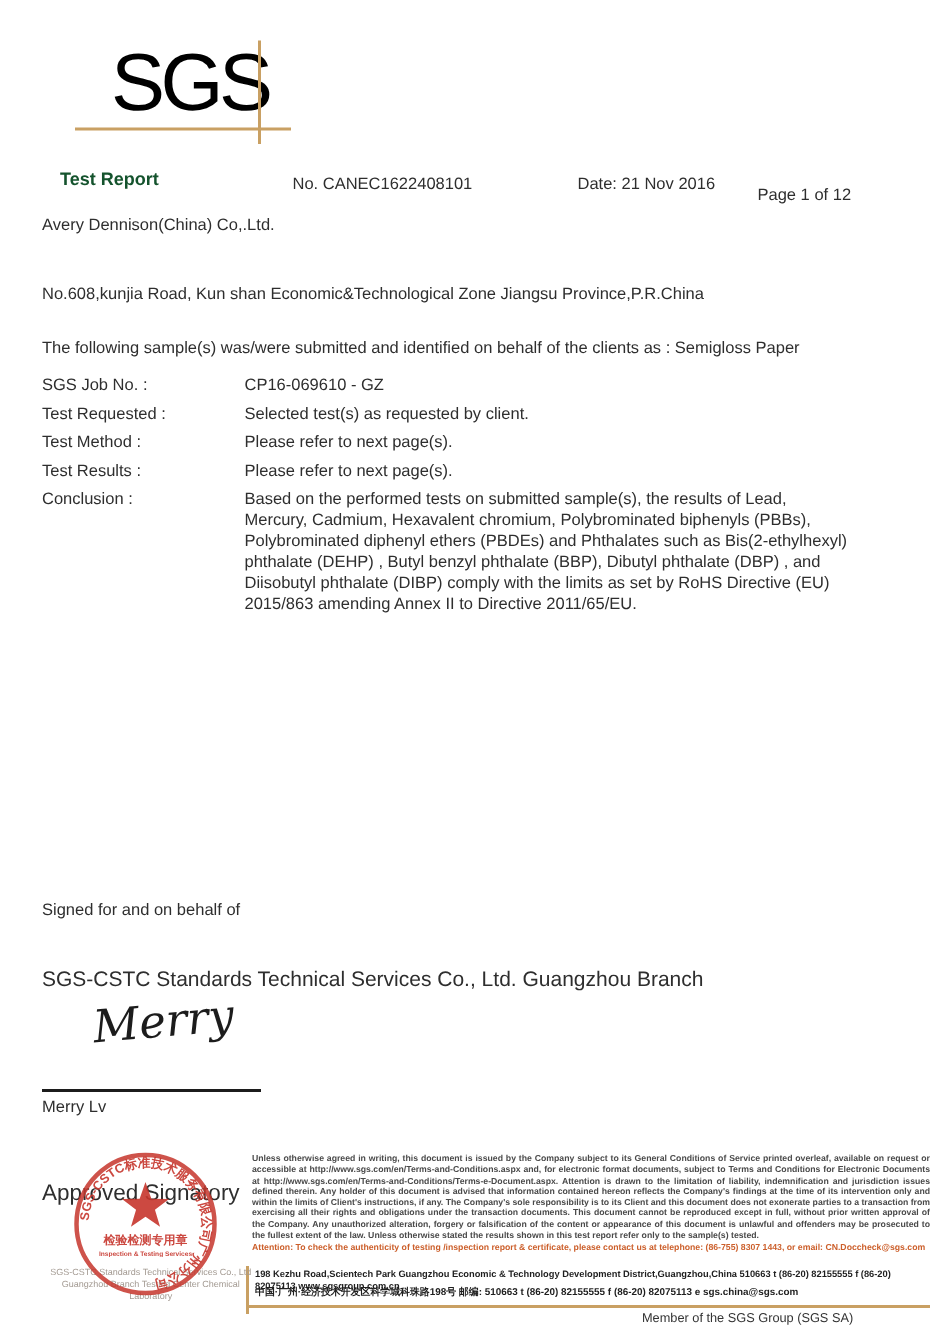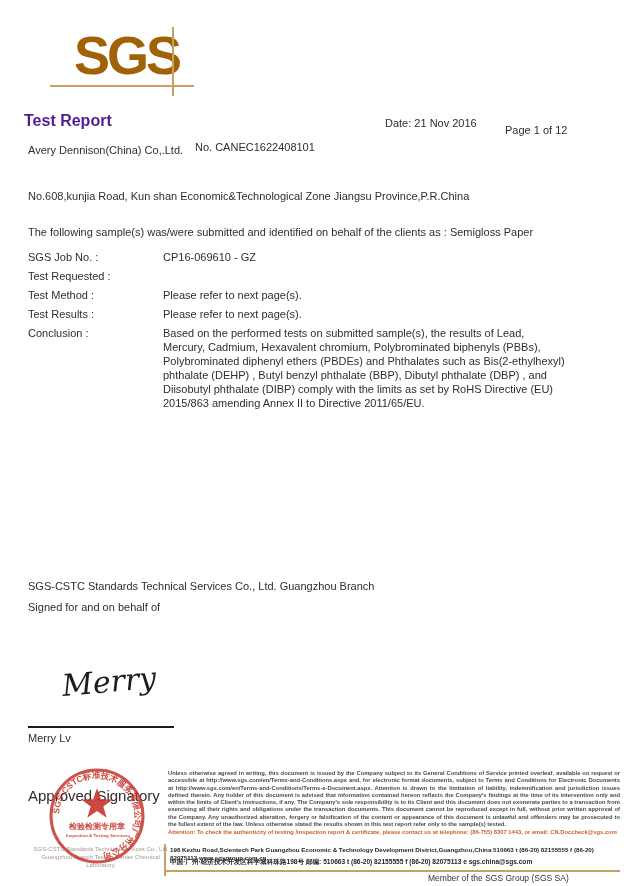--- a/index.html
+++ b/index.html
@@ -3,45 +3,45 @@
 <meta charset="utf-8">
 <style>
   html,body{margin:0;padding:0;background:#fff;}
   body{
     width:628px;height:886px;position:relative;overflow:hidden;
     font-family:"Liberation Sans","DejaVu Sans",sans-serif;color:#2e2e2e;
   }
   .abs{position:absolute;}
 
   
-  .logo-text{left:74px;top:28px;font-size:54px;font-weight:bold;color:#a16207;
+  .logo-text{left:74px;top:28px;font-size:54px;font-weight:normal;color:#000000;
     letter-spacing:-3px;line-height:1;font-family:"Liberation Sans",sans-serif;}
   .logo-hline{left:50px;top:85px;width:144px;height:2px;background:#c9a063;}
   .logo-vline{left:172px;top:27px;width:2px;height:69px;background:#c9a063;}
 
   
-  .doc-title{left:24px;top:112px;font-size:16px;font-weight:bold;color:#4c1d95;}
-  .report-no{left:195px;top:117px;font-size:11px;margin-top:24px;}
+  .doc-title{left:40px;top:112px;font-size:12px;font-weight:bold;color:#14532d;}
+  .report-no{left:195px;top:117px;font-size:11px;}
   .report-date{left:385px;top:117px;font-size:11px;}
   .report-page{left:505px;top:124px;font-size:11px;}
 
   
   .client-name{left:28px;top:144px;font-size:11px;}
   .client-address{left:28px;top:166px;font-size:11px;margin-top:24px;}
 
   
   .sample-intro{left:28px;top:226px;font-size:11px;width:580px;}
   .fields{left:28px;top:250px;width:575px;}
   .field-row{display:flex;margin-bottom:5px;line-height:14px;}
   .field-label{width:135px;flex:0 0 135px;font-size:11px;}
   .field-value{font-size:11px;max-width:402px;}
 
   
   .signed-line1{left:28px;top:601px;font-size:11px;}
-  .signed-line2{left:28px;top:580px;font-size:11px;text-align:center;}
+  .signed-line2{left:28px;top:644px;font-size:14px;text-align:center;}
   .sig-script{left:62px;top:664px;font-size:30px;font-style:italic;
     font-family:"DejaVu Serif","Liberation Serif",serif;color:#1c1c1c;
     transform:rotate(-5deg);}
   .sig-underline{left:28px;top:726px;width:146px;height:2px;background:#1c1c1c;}
   .sig-name{left:28px;top:732px;font-size:11px;}
   .sig-title{left:28px;top:787px;font-size:15px;}
 
   
   .stamp-wrap{left:47px;top:766px;width:100px;height:100px;z-index:3;}
   .stamp-company{left:28px;top:845px;width:145px;text-align:center;
@@ -75,20 +75,21 @@
 
 <div class="abs sample-intro">The following sample(s) was/were submitted and identified on behalf of the clients as : Semigloss Paper</div>
 
 <div class="abs fields">
   <div class="field-row">
     <div class="field-label">SGS Job No. :</div>
     <div class="field-value">CP16-069610 - GZ</div>
   </div>
   <div class="field-row">
     <div class="field-label">Test Requested :</div>
+    <div class="field-value">Selected test(s) as requested by client.</div>
   </div>
   <div class="field-row">
     <div class="field-label">Test Method :</div>
     <div class="field-value">Please refer to next page(s).</div>
   </div>
   <div class="field-row">
     <div class="field-label">Test Results :</div>
     <div class="field-value">Please refer to next page(s).</div>
   </div>
   <div class="field-row">

